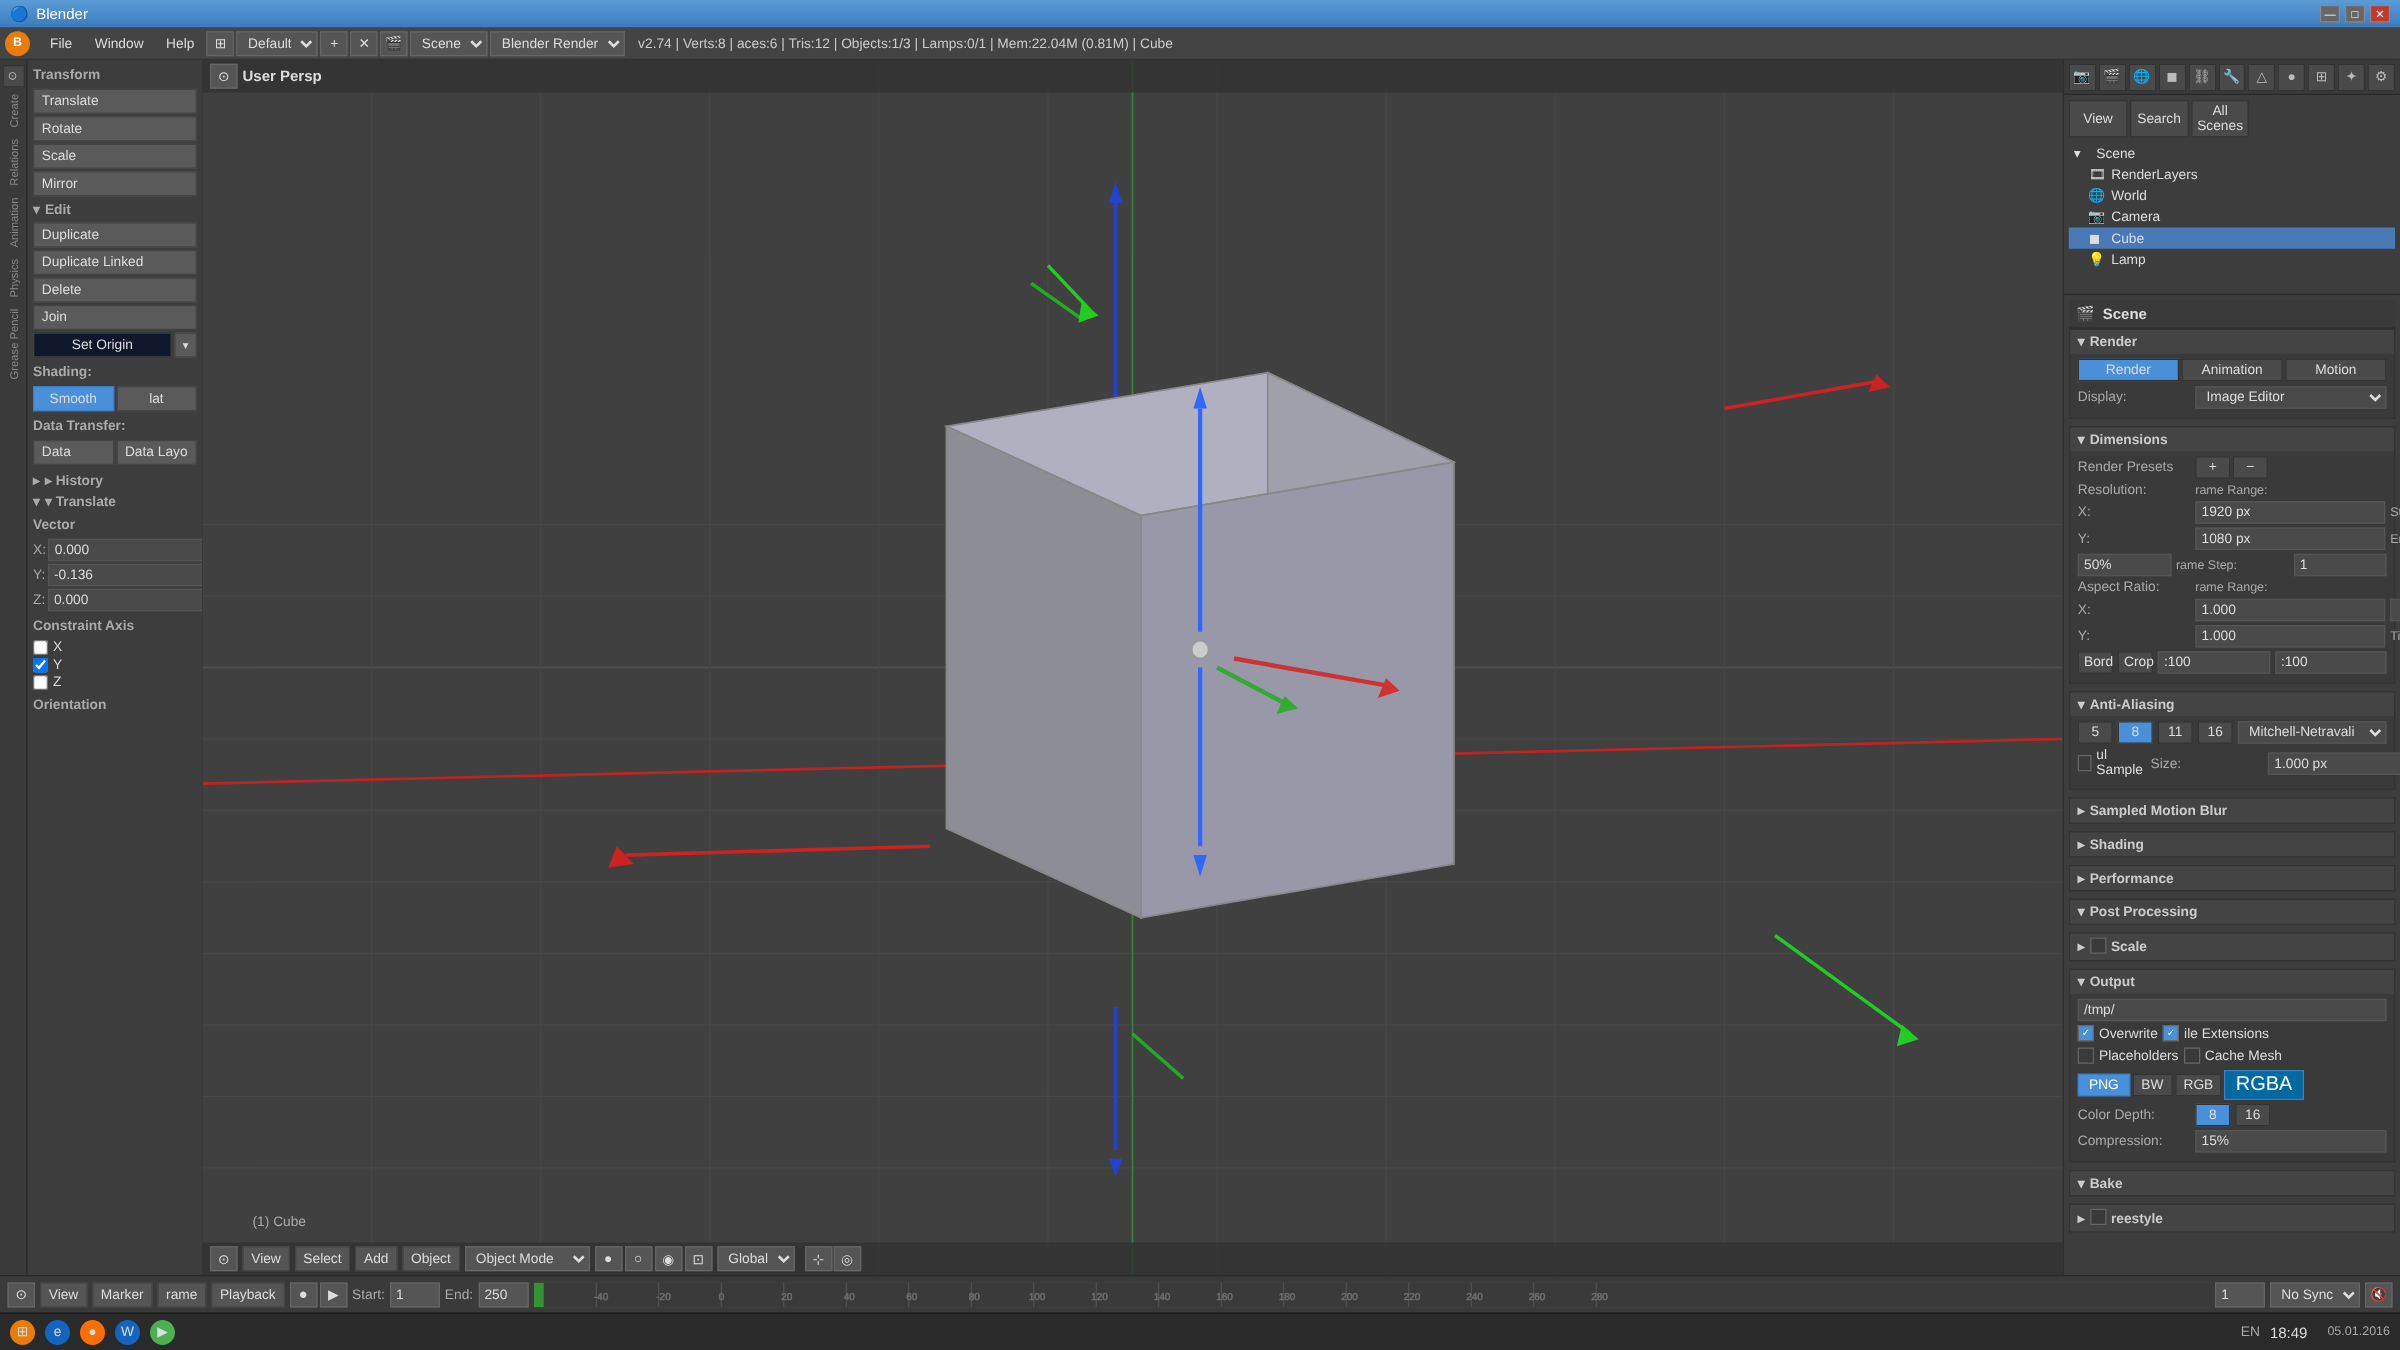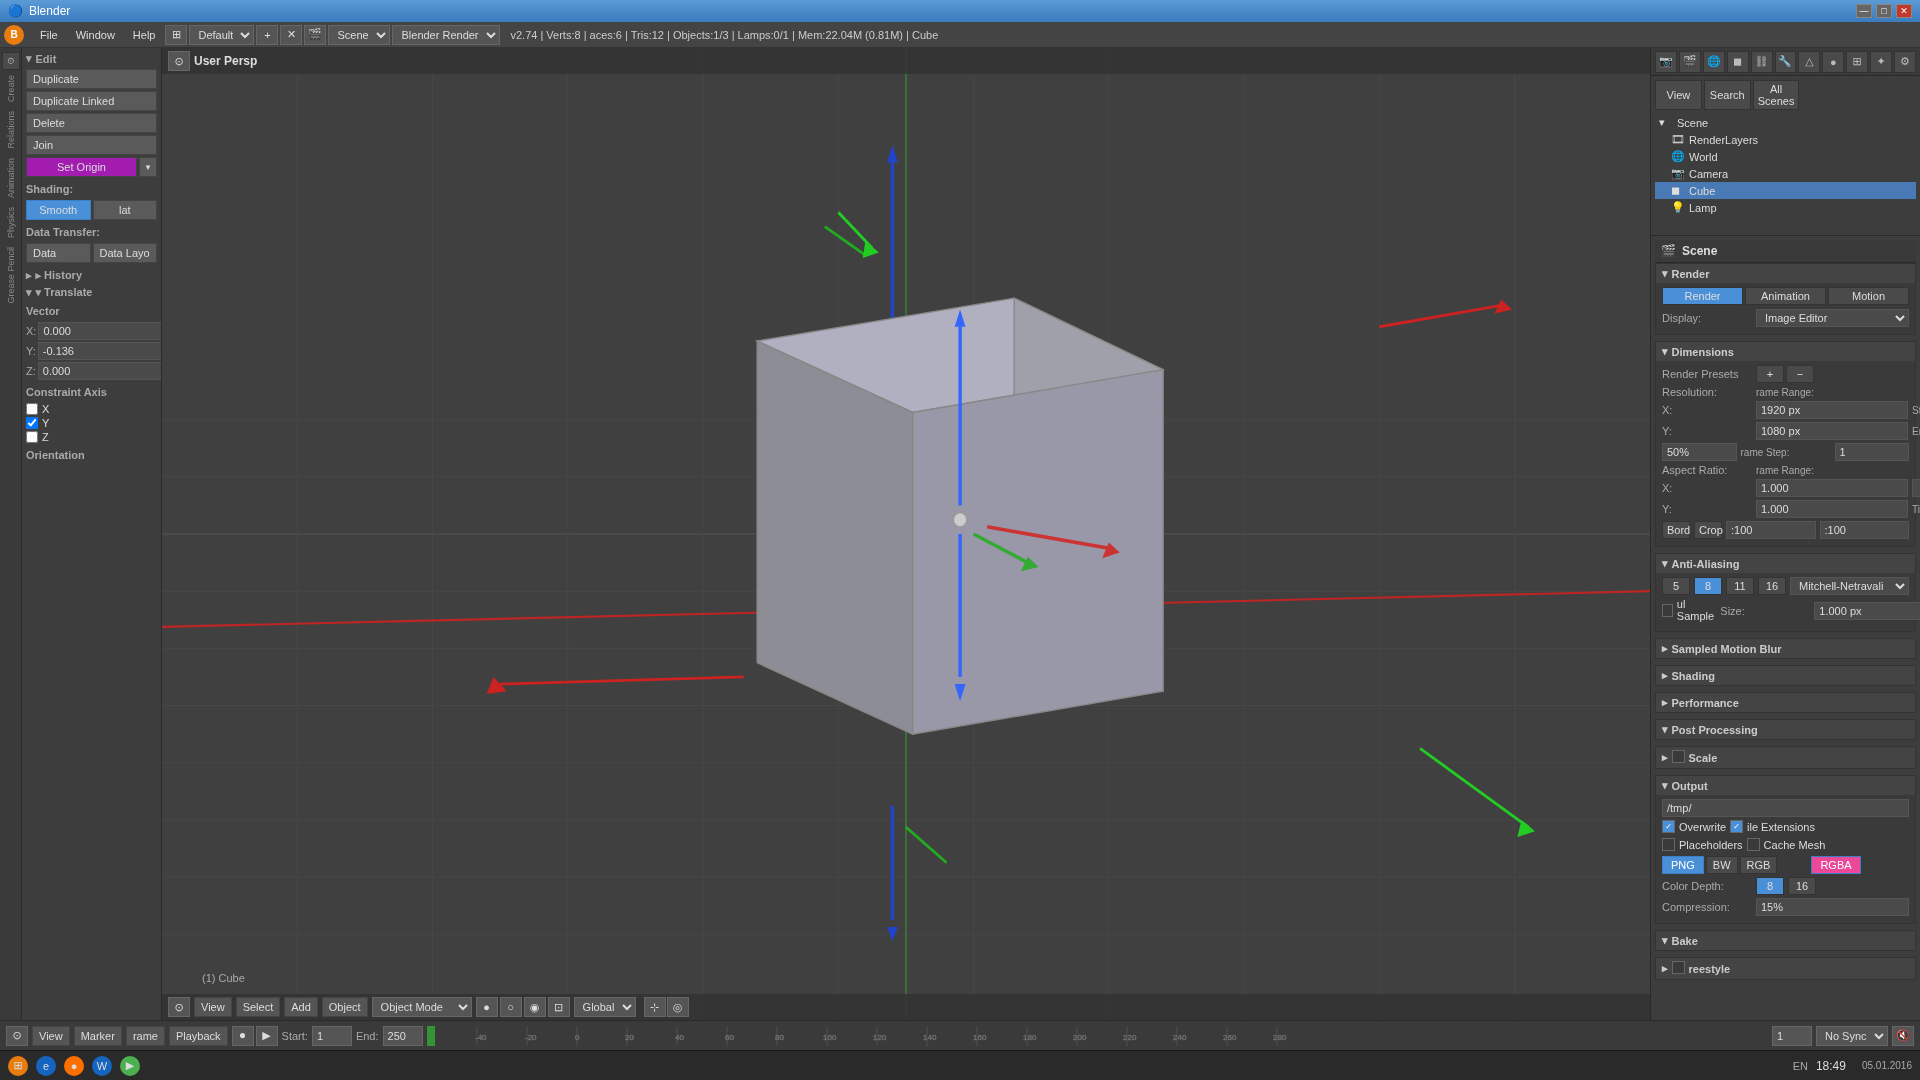--- a/index.html
+++ b/index.html
@@ -153,21 +153,21 @@
     .section-header {
       display: flex;
       align-items: center;
       gap: 4px;
       color: #aaa;
       cursor: pointer;
       margin-bottom: 4px;
       font-weight: bold;
     }
     .set-origin-row { display: flex; gap: 2px; margin-bottom: 2px; }
-    .set-origin-btn { flex: 1; background: #a21caf; border: 1px solid #444; color: #ddd; padding: 3px 6px; font-size: 11px; cursor: pointer; }
+    .set-origin-btn { flex: 1; background: #0f172a; border: 1px solid #444; color: #ddd; padding: 3px 6px; font-size: 11px; cursor: pointer; }
     .set-origin-arrow { width: 18px; background: #5a5a5a; border: 1px solid #444; color: #ddd; font-size: 9px; cursor: pointer; display: flex; align-items: center; justify-content: center; }
 
     
     .shading-row { display: flex; gap: 2px; margin-bottom: 2px; }
     .shade-btn { flex: 1; background: #5a5a5a; border: 1px solid #444; color: #ddd; padding: 3px 4px; font-size: 11px; cursor: pointer; }
     .shade-btn.active { background: #4a90d9; border-color: #3a80c9; }
 
     
     .vector-row { display: flex; align-items: center; gap: 2px; margin-bottom: 2px; }
     .vector-label { width: 12px; color: #aaa; font-size: 11px; }
@@ -437,27 +437,26 @@
     }
     .format-option {
       background: #4a4a4a;
       border: 1px solid #333;
       color: #ddd;
       padding: 2px 6px;
       font-size: 11px;
       cursor: pointer;
     }
     .rgba-btn {
-      background: #ec4899;
+      background: #0369a1;
       border: 1px solid #3a80c9;
       color: white;
       padding: 2px 8px;
-      font-size: 11px;
-      cursor: pointer;
-      margin-left: 32px;
+      font-size: 16px;
+      cursor: pointer;
     }
     
     .obj-label {
       position: absolute;
       bottom: 36px;
       left: 40px;
       color: #aaa;
       font-size: 11px;
     }
   </style>
@@ -502,20 +501,27 @@
   <div id="left-toolbar">
     <div class="v-tool-btn">⊙</div>
     <div class="v-label">Create</div>
     <div class="v-label">Relations</div>
     <div class="v-label">Animation</div>
     <div class="v-label">Physics</div>
     <div class="v-label">Grease Pencil</div>
   </div>
 
   <div id="left-panel">
+    <div class="panel-section">
+      <div class="panel-title">Transform</div>
+      <button class="panel-btn">Translate</button>
+      <button class="panel-btn">Rotate</button>
+      <button class="panel-btn">Scale</button>
+      <button class="panel-btn">Mirror</button>
+    </div>
 
     <div class="panel-section">
       <div class="section-header">
         <span>▾</span>
         <span>Edit</span>
       </div>
       <button class="panel-btn">Duplicate</button>
       <button class="panel-btn">Duplicate Linked</button>
       <button class="panel-btn">Delete</button>
       <button class="panel-btn">Join</button>

